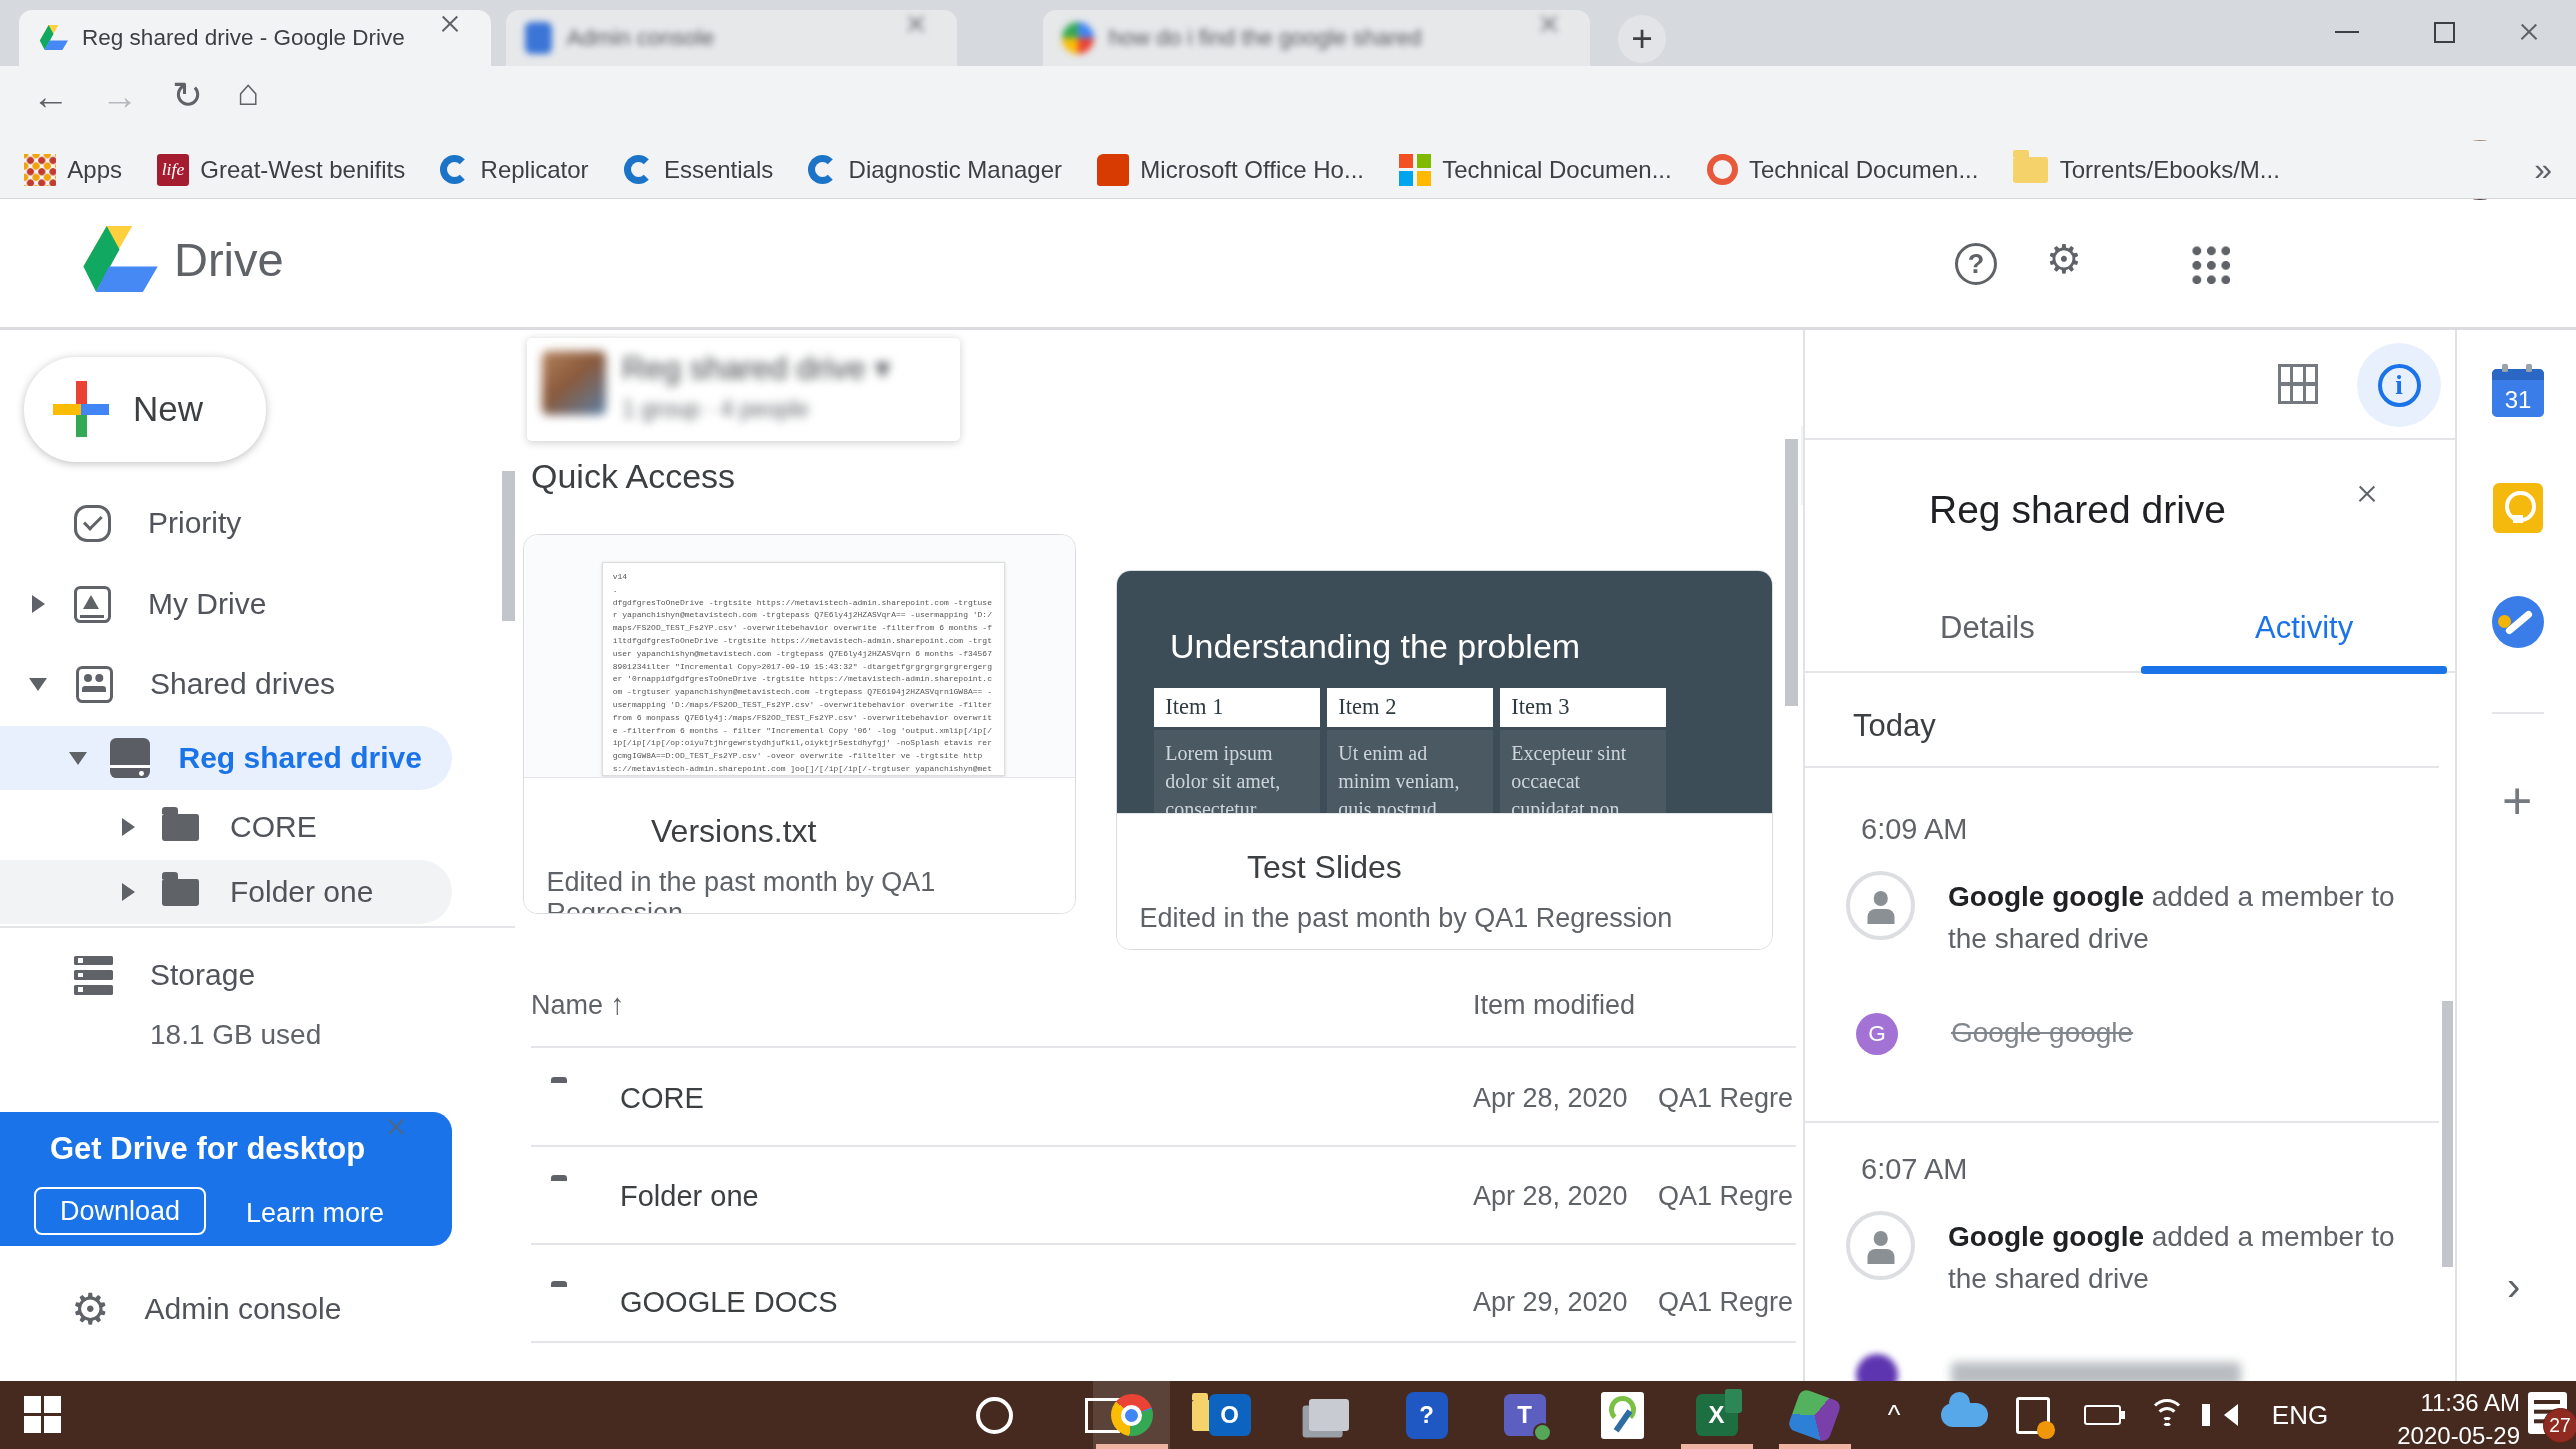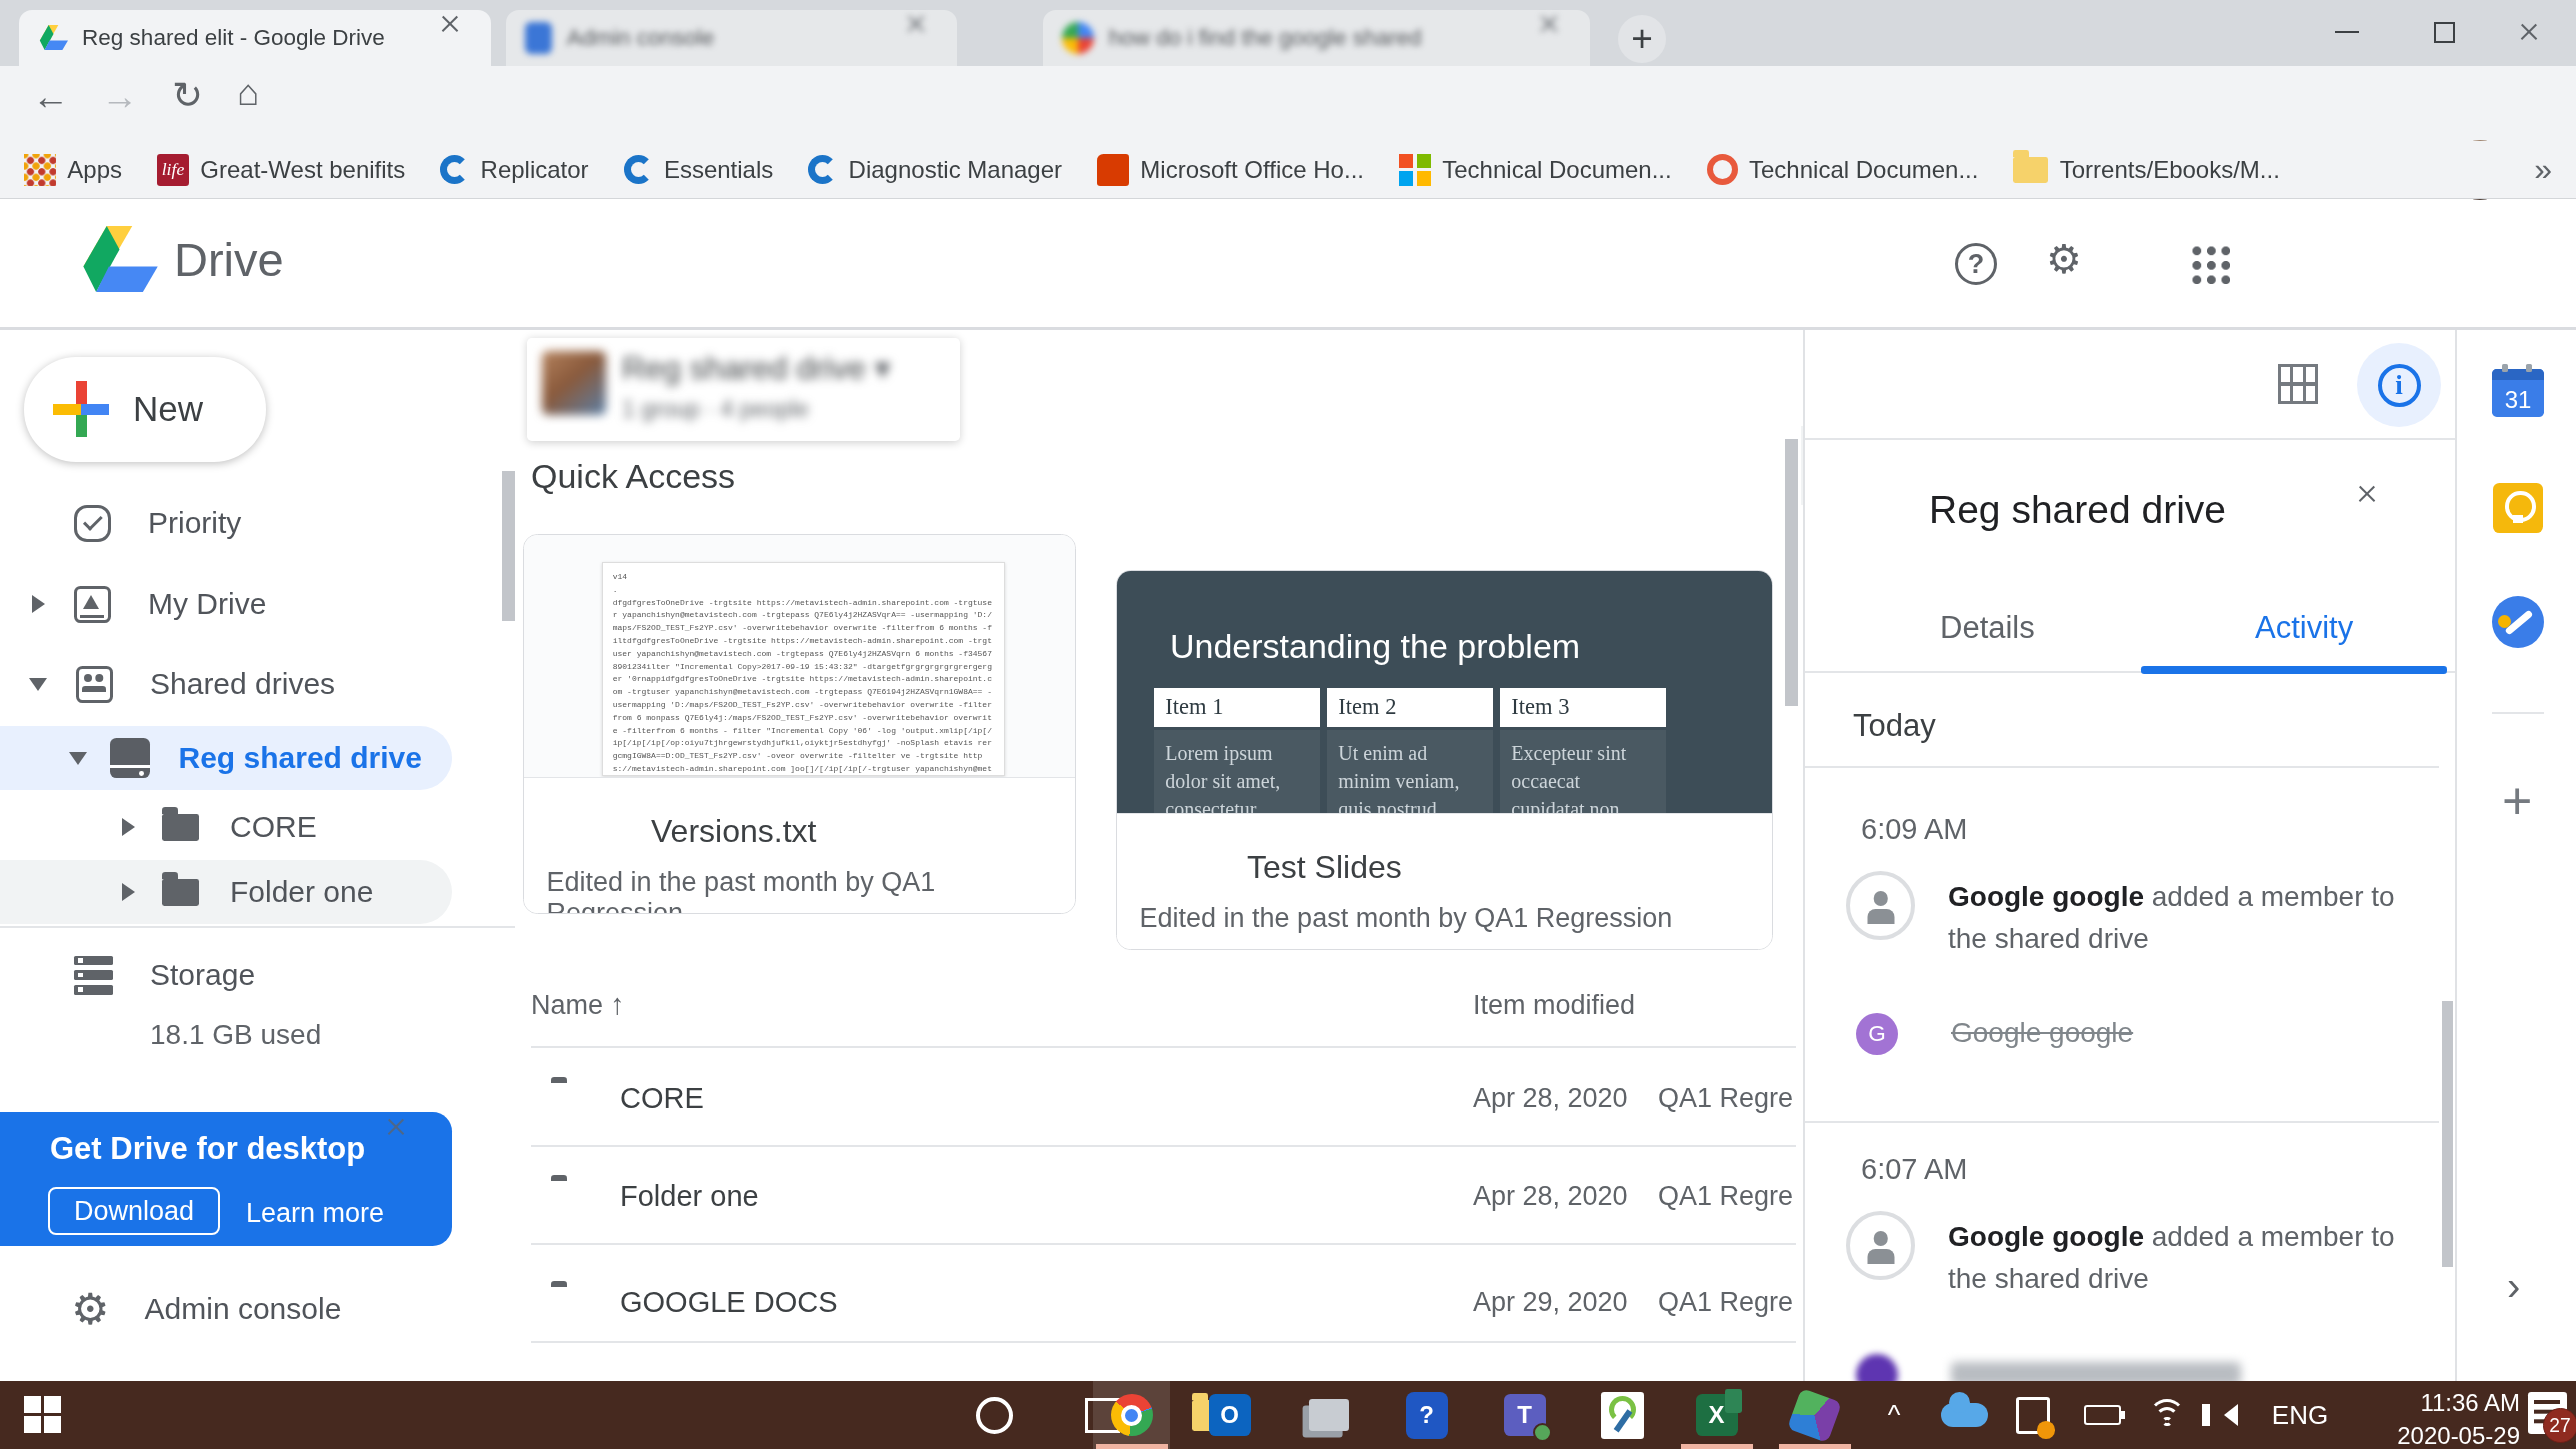--- a/index.html
+++ b/index.html
@@ -91,21 +91,21 @@
   .icon-harddrive { width:40px; height:40px; background:#5a5e64; border-radius:6.4px; position:relative; }
   .icon-harddrive::after { content:""; position:absolute; left:0; bottom:0; width:100%; height:9.7px; background:#fff0; border-top:3.2px solid #fff; }
   .icon-harddrive::before { content:""; position:absolute; right:5.6px; bottom:2.4px; width:4.8px; height:4.8px; border-radius:50%; background:#fff; }
   .icon-folder { width:37px; height:27px; background:#5f6368; border-radius:2.4px; position:relative; }
   .icon-folder::before { content:""; position:absolute; top:-6.4px; left:0; width:16px; height:6.4px; background:#5f6368; border-radius:3.2px 3.2px 0 0; }
   .icon-storage { width:39px; height:39px; display:flex; flex-direction:column; justify-content:space-between; }
   .icon-storage span { height:9.7px; background:#5f6368; border-radius:1.6px; position:relative; }
   .icon-storage span::before { content:""; position:absolute; left:4px; top:2.4px; width:4.8px; height:4.8px; background:#fff; }
   .divider-h { position:absolute; height:1.6px; background:#e3e5e8; }
   .banner { position:absolute; left:0; top:1113px; width:452px; height:134px; background:#1a73e8; border-radius:0 19.3px 19.3px 0; color:#fff; }
-  .dl-btn { position:absolute; left:48px; top:1187px; width:172px; height:48px; border:2.4px solid #fff; border-radius:8px; display:flex; align-items:center; justify-content:center; font-size:27px; color:#fff; }
+  .dl-btn { position:absolute; left:34px; top:1187px; width:172px; height:48px; border:2.4px solid #fff; border-radius:8px; display:flex; align-items:center; justify-content:center; font-size:27px; color:#fff; }
   .gearglyph { font-size:40px; color:#5f6368; line-height:1; }
 
   
   .hovercard { position:absolute; left:527px; top:336px; width:433px; height:103px; background:#fff; border-radius:4.8px; box-shadow:0 1.6px 8px rgba(0,0,0,0.18); }
   .hc-avatar { position:absolute; left:14.5px; top:13px; width:64px; height:64px; border-radius:6.4px; background:linear-gradient(140deg,#b4825d 0%,#8a5a3c 45%,#5b7fa6 100%); }
   .qa-title { font-size:34px; color:#3c4043; }
   .card { position:absolute; top:534px; height:380px; background:#fff; border:1.6px solid #dadce0; border-radius:14.5px; overflow:hidden; }
   .card-preview { position:absolute; left:0; top:0; width:100%; height:242px; overflow:hidden; }
   .card-footer { position:absolute; left:0; top:242px; width:100%; height:137px; border-top:1.6px solid #e3e5e8; background:#fff; }
   .docpage { position:absolute; left:78px; top:27px; width:403px; height:214px; background:#fff; border:0.8px solid #ddd; box-shadow:0 0.8px 3.2px rgba(0,0,0,0.15); padding:8px 9.7px; font-family:"Liberation Mono",monospace; font-size:8px; line-height:1.6; color:#555; white-space:pre-wrap; word-break:break-all; overflow:hidden; }
@@ -191,21 +191,21 @@
 
 <div id="screen">
 
   <div class="abs tabstrip">
     <div class="tab active" style="left:19.3px; width:472px; padding-left:19.3px;">
       <svg width="29" height="26" viewBox="0 0 36 32" style="flex:0 0 auto; margin-right:14.5px;">
           <polygon points="12,0 24,0 13,19 1,19" fill="#ffcf3e"></polygon>
           <polygon points="12,0 1,19 7,31 18,11" fill="#11a861"></polygon>
           <polygon points="13,19 36,19 29,31 7,31" fill="#4688f4"></polygon>
         </svg>
-      <span class="tab-title">Reg shared elit - Google Drive</span>
+      <span class="tab-title">Reg shared drive - Google Drive</span>
       <span class="tab-close"><span class="xglyph"></span></span>
     </div>
     <div class="tab inactive" style="left:506px; width:451px; padding-left:19.3px;">
       <span class="blur-sm" style="width:27px;height:32px;background:#3b76d6;border-radius:6.4px;flex:0 0 auto;margin-right:14.5px;"></span>
       <span class="tab-title blur-sm" style="color:#55585c;">Admin console</span>
       <span class="tab-close blur-sm"><span class="xglyph"></span></span>
     </div>
     <div class="tab inactive" style="left:1043px; width:547px; padding-left:19.3px;">
       <span class="blur-sm" style="width:32px;height:32px;border-radius:50%;background:conic-gradient(#4285f4 0 25%, #ea4335 25% 50%, #fbbc05 50% 75%, #34a853 75% 100%);flex:0 0 auto;margin-right:14.5px;"></span>
       <span class="tab-title blur-sm" style="color:#55585c;">how do i find the google shared</span>

